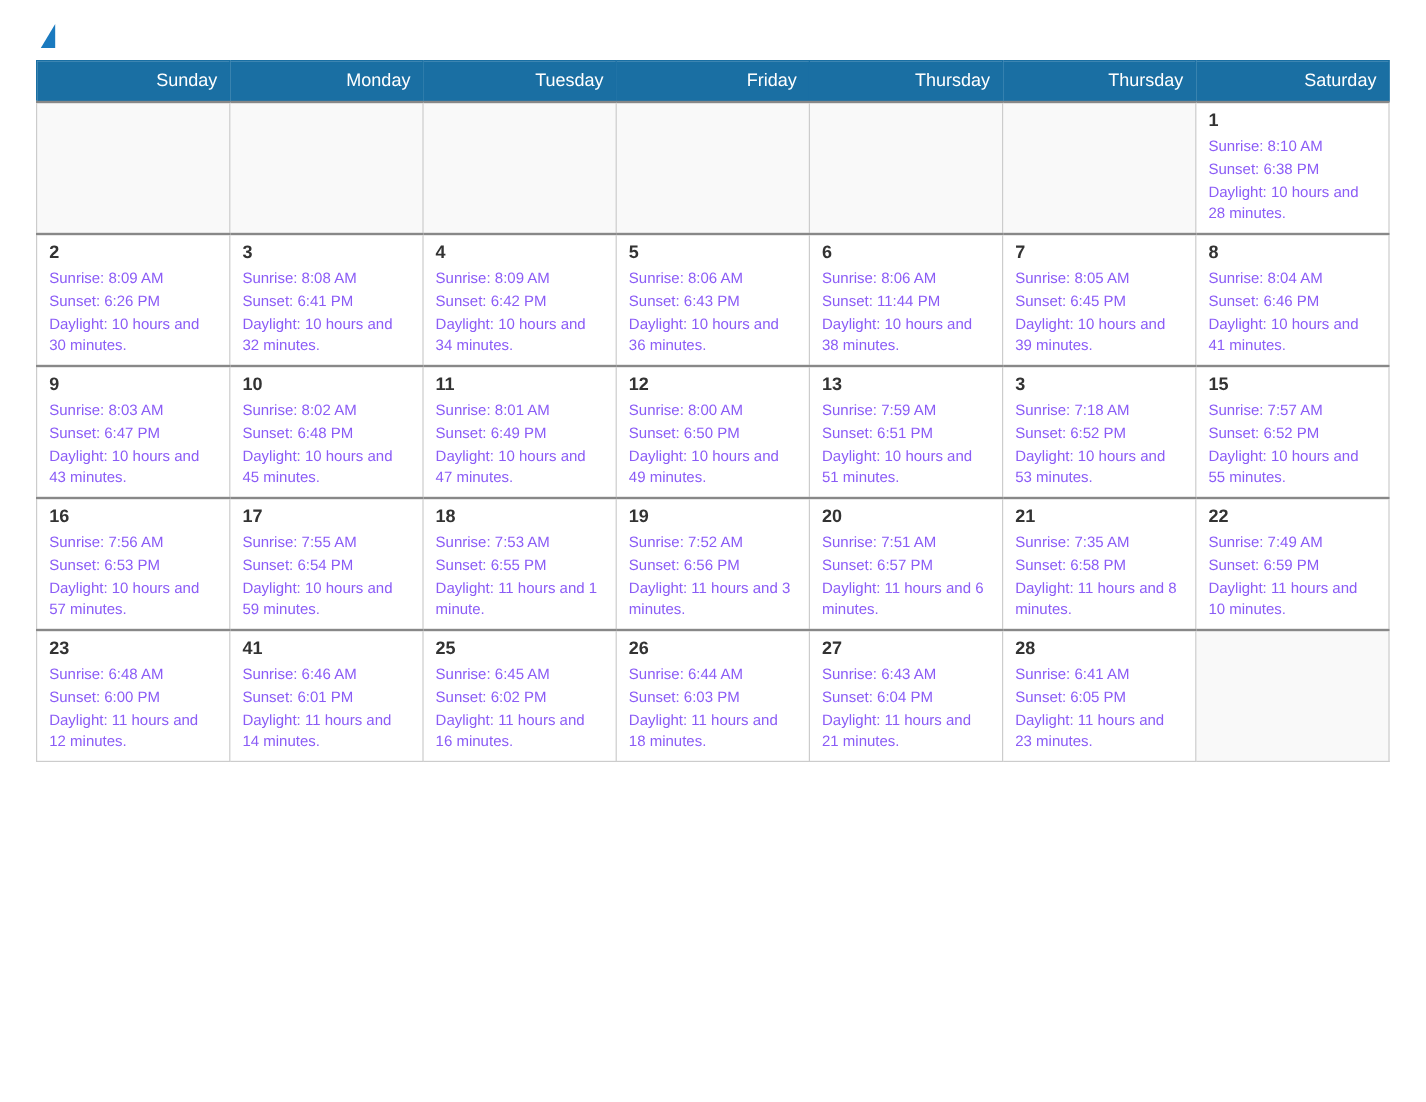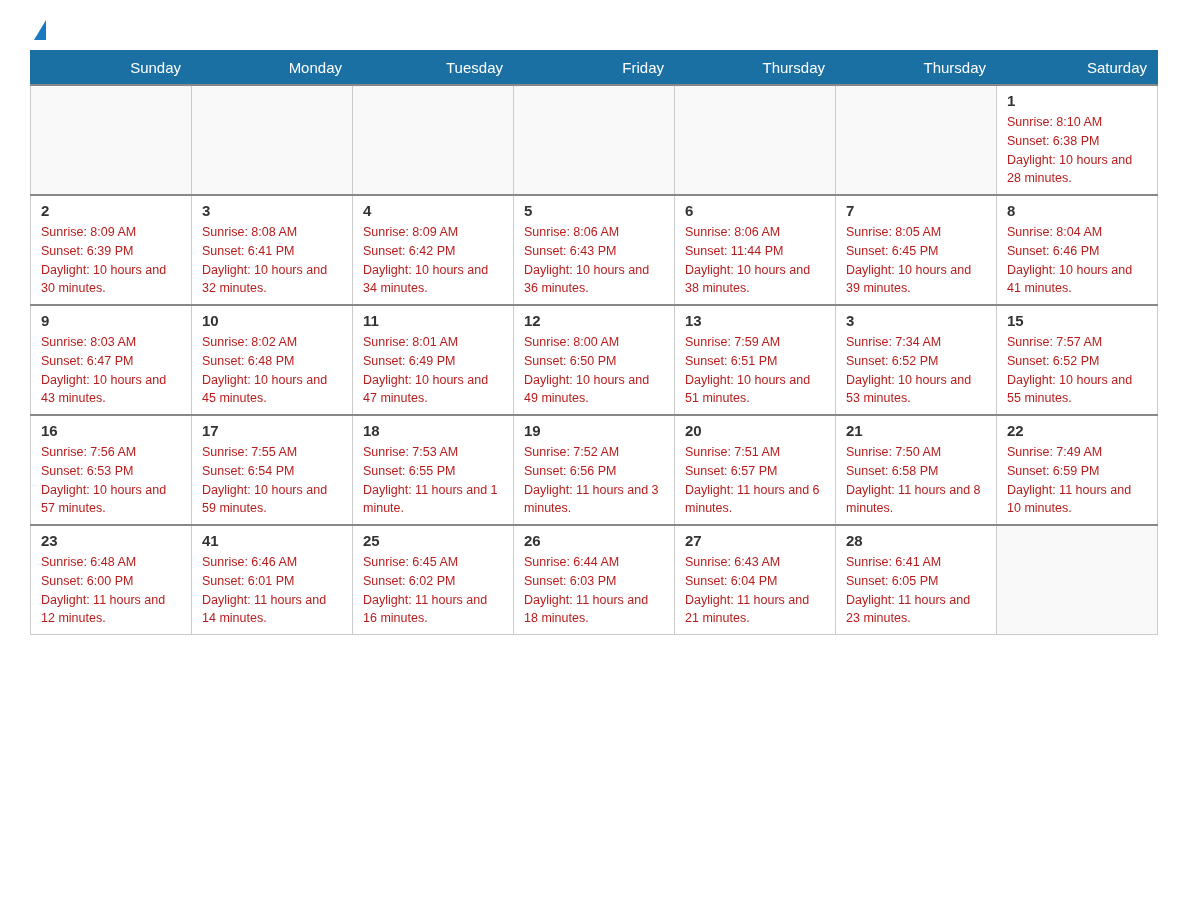--- a/index.html
+++ b/index.html
@@ -85,21 +85,21 @@
     }
     .day-number {
       font-size: 15px;
       font-weight: bold;
       margin-bottom: 4px;
       display: block;
     }
     .day-info {
       font-size: 12.5px;
       line-height: 1.5;
-      color: #b91c1c;
+      color: #8b5cf6;
     }
     .empty-cell {
       background: #f9f9f9;
     }
   </style>
 </head>
 <body>
 
 <div class="header">
   <div class="logo">
@@ -139,21 +139,21 @@
           <span class="day-number">1</span>
           <div class="day-info">Sunrise: 8:10 AM
 Sunset: 6:38 PM
 Daylight: 10 hours and 28 minutes.</div>
         </td>
       </tr>
       <tr>
         <td>
           <span class="day-number">2</span>
           <div class="day-info">Sunrise: 8:09 AM
-Sunset: 6:39 PM
+Sunset: 6:26 PM
 Daylight: 10 hours and 30 minutes.</div>
         </td>
         <td>
           <span class="day-number">3</span>
           <div class="day-info">Sunrise: 8:08 AM
 Sunset: 6:41 PM
 Daylight: 10 hours and 32 minutes.</div>
         </td>
         <td>
           <span class="day-number">4</span>
@@ -212,21 +212,21 @@
 Daylight: 10 hours and 49 minutes.</div>
         </td>
         <td>
           <span class="day-number">13</span>
           <div class="day-info">Sunrise: 7:59 AM
 Sunset: 6:51 PM
 Daylight: 10 hours and 51 minutes.</div>
         </td>
         <td>
           <span class="day-number">3</span>
-          <div class="day-info">Sunrise: 7:34 AM
+          <div class="day-info">Sunrise: 7:18 AM
 Sunset: 6:52 PM
 Daylight: 10 hours and 53 minutes.</div>
         </td>
         <td>
           <span class="day-number">15</span>
           <div class="day-info">Sunrise: 7:57 AM
 Sunset: 6:52 PM
 Daylight: 10 hours and 55 minutes.</div>
         </td>
       </tr>
@@ -256,21 +256,21 @@
 Daylight: 11 hours and 3 minutes.</div>
         </td>
         <td>
           <span class="day-number">20</span>
           <div class="day-info">Sunrise: 7:51 AM
 Sunset: 6:57 PM
 Daylight: 11 hours and 6 minutes.</div>
         </td>
         <td>
           <span class="day-number">21</span>
-          <div class="day-info">Sunrise: 7:50 AM
+          <div class="day-info">Sunrise: 7:35 AM
 Sunset: 6:58 PM
 Daylight: 11 hours and 8 minutes.</div>
         </td>
         <td>
           <span class="day-number">22</span>
           <div class="day-info">Sunrise: 7:49 AM
 Sunset: 6:59 PM
 Daylight: 11 hours and 10 minutes.</div>
         </td>
       </tr>

